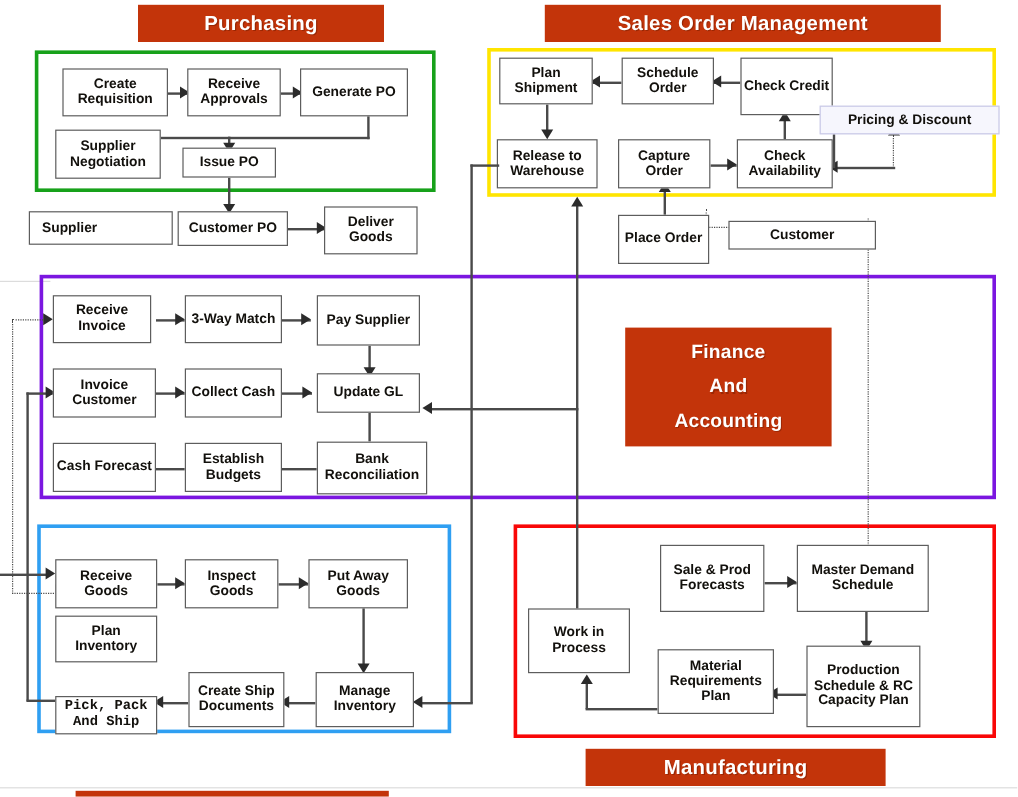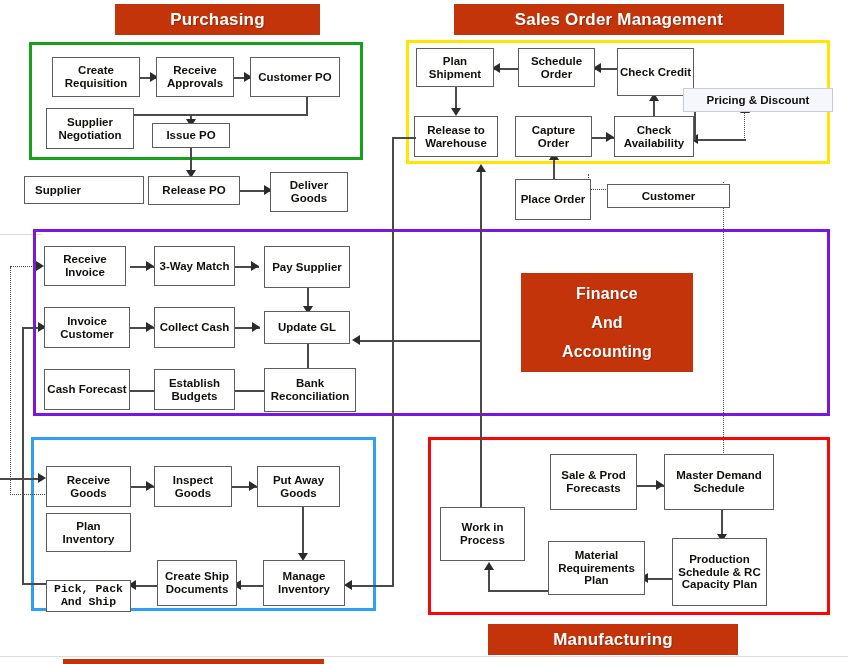--- a/index.html
+++ b/index.html
@@ -106,34 +106,34 @@
   <div class="ln lh" style="left:239px;top:190px;width:31px;"></div>
   <div class="ar ar-r" style="left:264px;top:185px;"></div>
 
   <div class="box" style="left:52px;top:57px;width:88px;height:40px;">
     <span>Create Requisition</span>
   </div>
   <div class="box" style="left:156px;top:57px;width:78px;height:40px;">
     <span>Receive Approvals</span>
   </div>
   <div class="box" style="left:250px;top:57px;width:90px;height:40px;">
-    <span>Customer PO</span>
+    <span>Generate PO</span>
   </div>
   <div class="box" style="left:46px;top:108px;width:88px;height:41px;">
     <span>Supplier Negotiation</span>
   </div>
   <div class="box" style="left:152px;top:123px;width:78px;height:25px;">
     <span>Issue PO</span>
   </div>
 
   <div class="box left" style="left:24px;top:176px;width:120px;height:28px;">
     <span>Supplier</span>
   </div>
   <div class="box" style="left:148px;top:176px;width:92px;height:29px;">
-    <span>Release PO</span>
+    <span>Customer PO</span>
   </div>
   <div class="box" style="left:270px;top:172px;width:78px;height:40px;">
     <span>Deliver Goods</span>
   </div>
 
   <div class="ln lh" style="left:494px;top:68px;width:24px;"></div>
   <div class="ar ar-l" style="left:492px;top:63px;"></div>
 
   <div class="ln lh" style="left:595px;top:68px;width:22px;"></div>
   <div class="ar ar-l" style="left:593px;top:63px;"></div>

